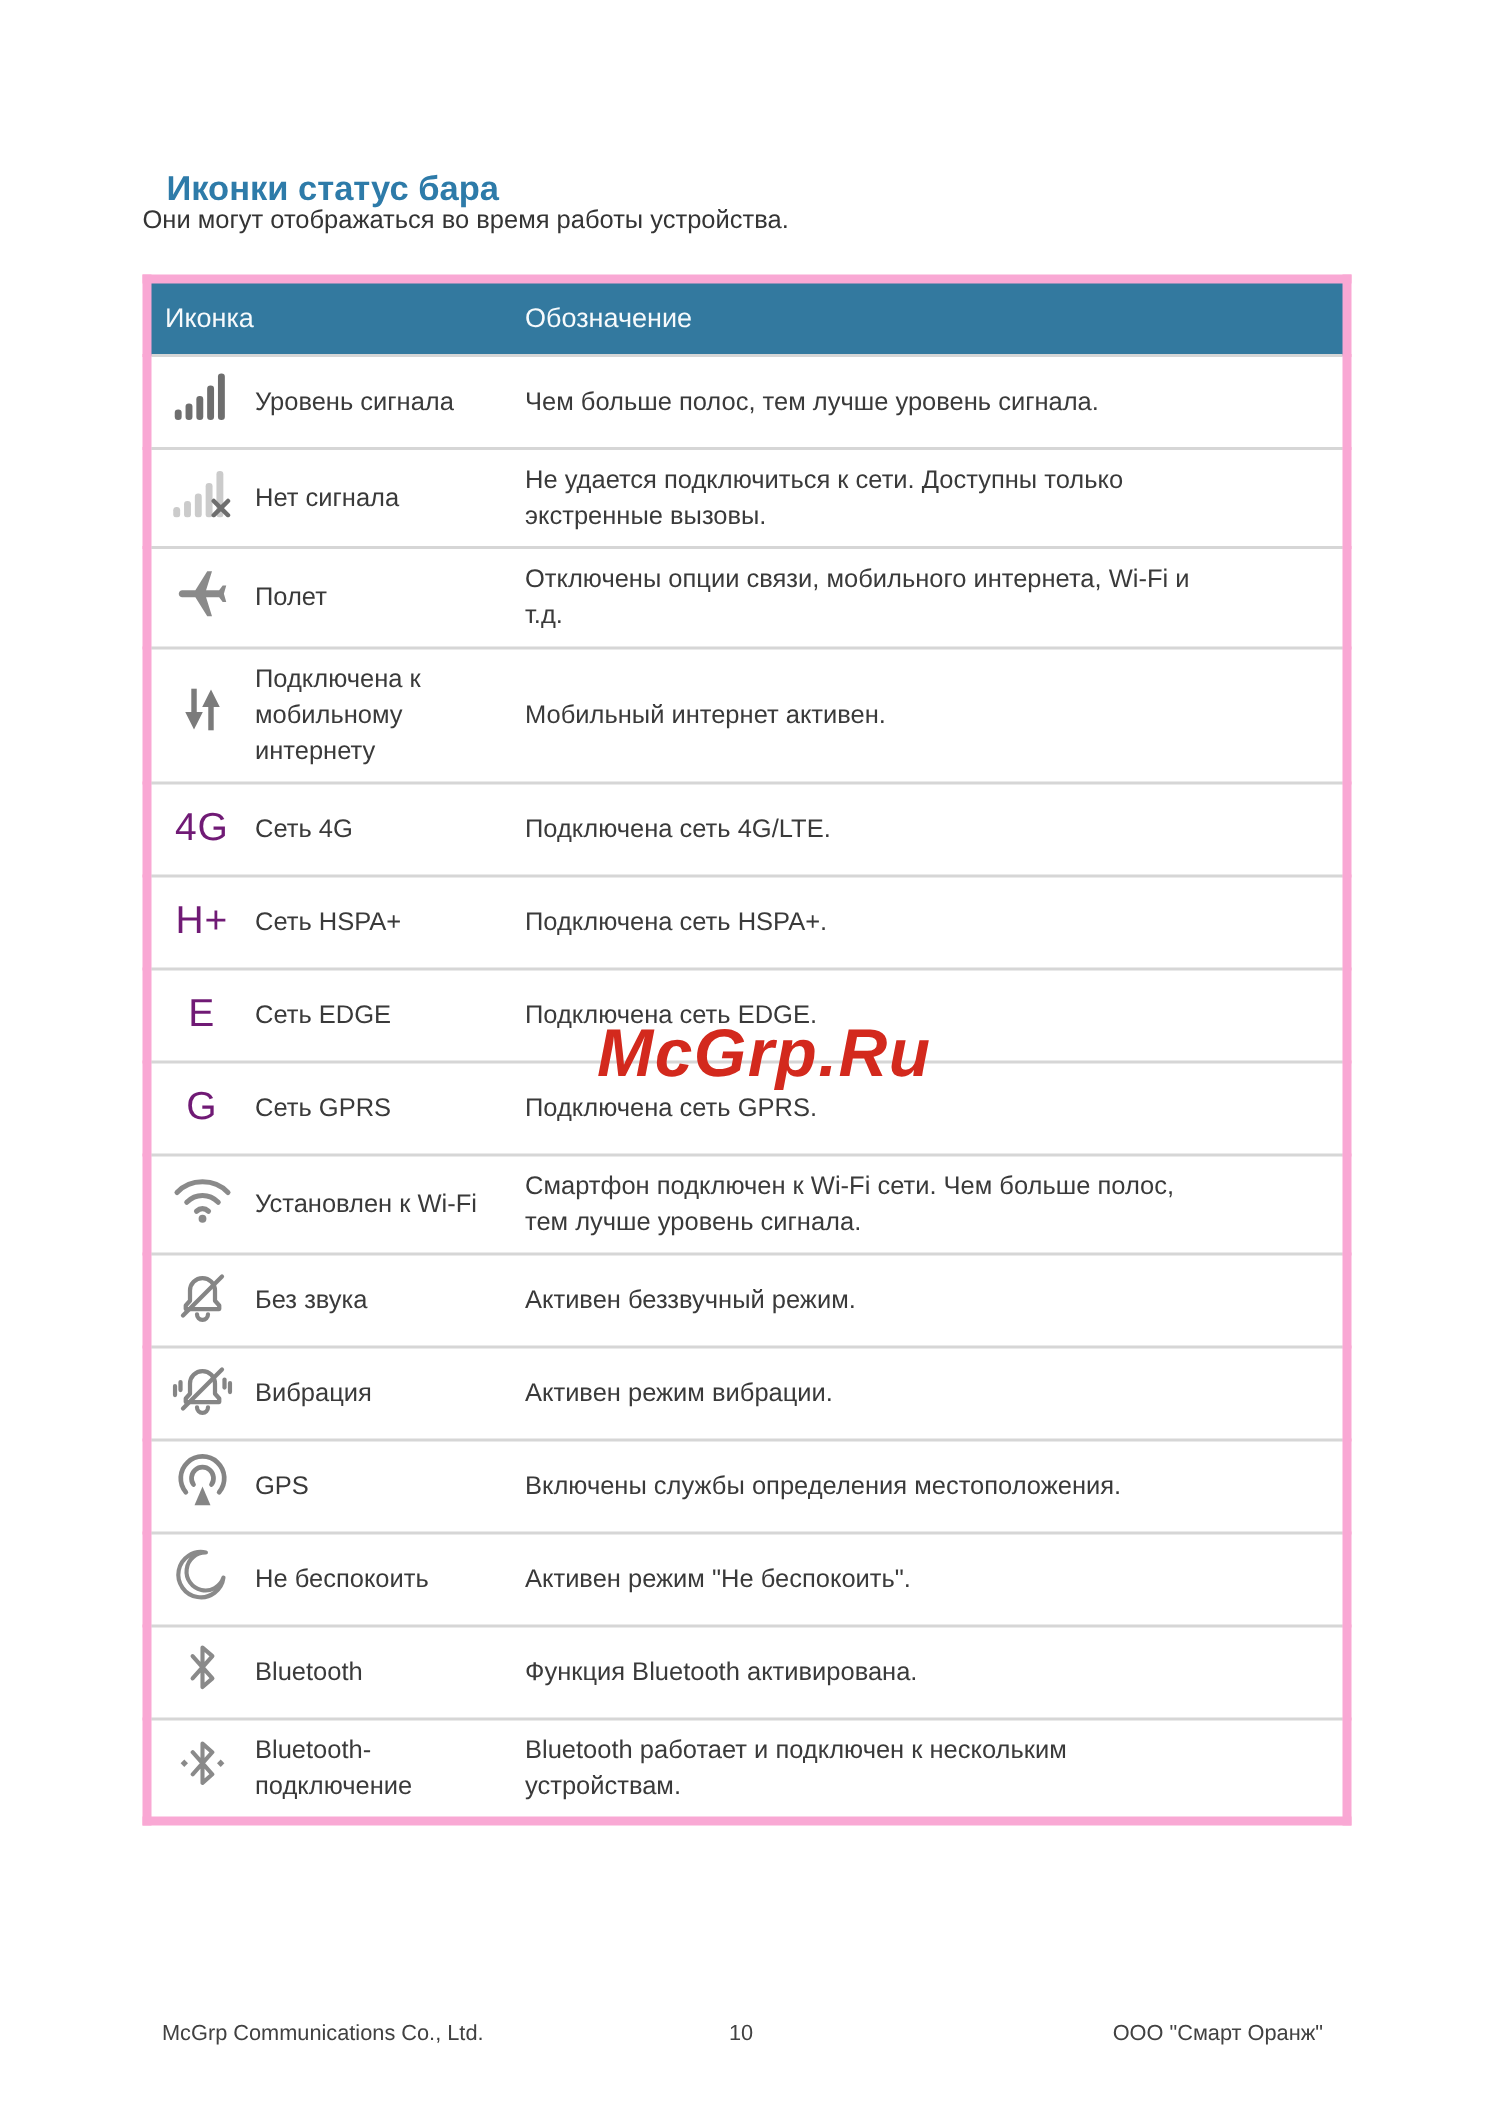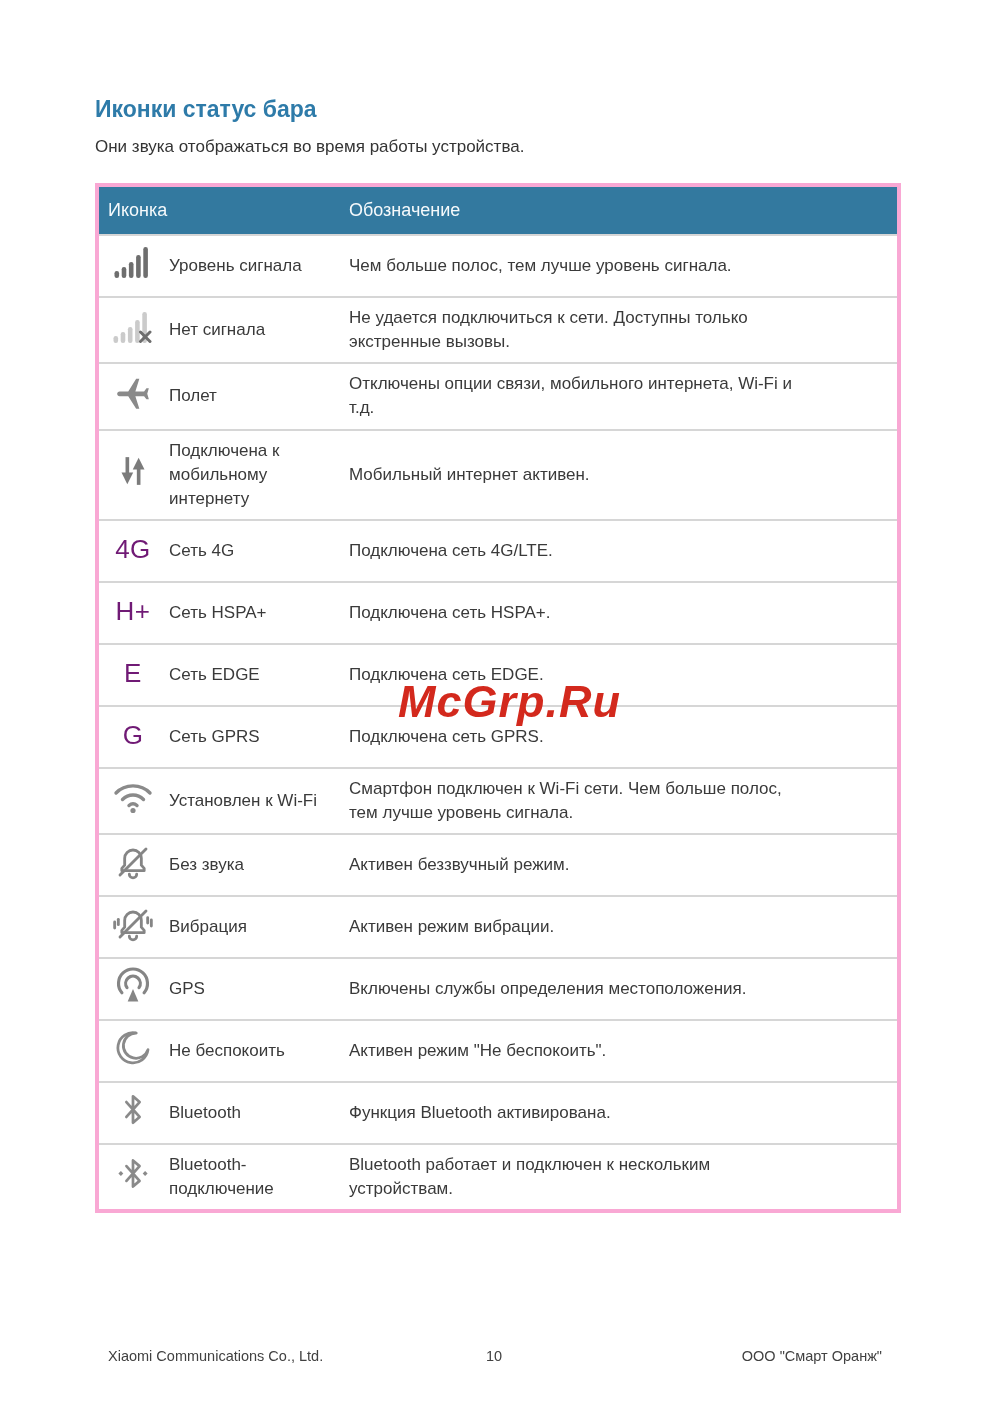--- a/index.html
+++ b/index.html
@@ -1,22 +1,22 @@
 <!DOCTYPE html>
 <html><head>
 <meta charset="utf-8">
 <style>
   html,body { margin:0; padding:0; background:#ffffff; }
   body { font-family:"Liberation Sans", sans-serif; }
   .page { position:relative; width:1000px; height:1415px; background:#ffffff; overflow:hidden; }
 
-  .title { position:absolute; left:95px; top:96px; margin:0; font-size:23px; font-weight:bold; color:#2e7ba9; }
+  .title { position:absolute; left:95px; top:96px; margin:16px; font-size:23px; font-weight:bold; color:#2e7ba9; }
   .subtitle { position:absolute; left:95px; top:137px; margin:0; font-size:17px; color:#343434; }
 
-  table.icons { position:absolute; left:95px; top:183px; width:806px; border-collapse:collapse; border:4px solid #f9a8d4; }
+  table.icons { position:absolute; left:95px; top:183px; width:806px; border-collapse:collapse; border:6px solid #f9a8d4; }
   table.icons th { background:#33799f; color:#f6fafc; font-weight:normal; font-size:18px; height:45px; text-align:left; }
   th.h-icon { padding-left:9px; }
   th.h-meaning { padding-left:4px; }
   table.icons td { border-top:2px solid #d6d6d6; font-size:17px; color:#3a3a3a; vertical-align:middle; height:44px; line-height:1.42;margin-top:45px; }
   td.c-icon { text-align:center; padding:6px 2px; }
   td.c-name { padding:8px 6px 8px 2px; }
   td.c-desc { padding:8px 6px 8px 4px; }
   .desc-inner { display:block; max-width:460px; }
   .icon { display:inline-block; line-height:0; }
   .icon-text { font-size:26px; color:#701a75; line-height:1; letter-spacing:0.5px; }
@@ -27,21 +27,21 @@
   .footer-left { position:absolute; left:108px; top:1348px; font-size:14.5px; color:#414141; }
   .footer-center { position:absolute; left:0; right:12px; top:1348px; text-align:center; font-size:14.5px; color:#414141; }
   .footer-right { position:absolute; right:118px; top:1348px; font-size:14.5px; color:#414141; }
 </style>
 </head>
 <body>
 
 <div class="page">
 
   <h1 class="title">Иконки статус бара</h1>
-  <p class="subtitle">Они звука отображаться во время работы устройства.</p>
+  <p class="subtitle">Они могут отображаться во время работы устройства.</p>
 
   <table class="icons">
     <colgroup>
         <col style="width:70px">
         <col style="width:178px">
         <col>
       </colgroup>
     <thead>
       <tr>
         <th class="h-icon" colspan="2">Иконка</th>
@@ -218,17 +218,17 @@
           <td class="c-name">Bluetooth-подключение</td>
           <td class="c-desc">
             <span class="desc-inner">Bluetooth работает и подключен к нескольким устройствам.</span>
           </td>
         </tr>
       </tbody>
   </table>
 
   <div class="watermark">McGrp.Ru</div>
 
-  <span class="footer-left">Xiaomi Communications Co., Ltd.</span>
+  <span class="footer-left">McGrp Communications Co., Ltd.</span>
   <span class="footer-center">10</span>
   <span class="footer-right">ООО "Смарт Оранж"</span>
 
 </div>
 
 </body></html>

